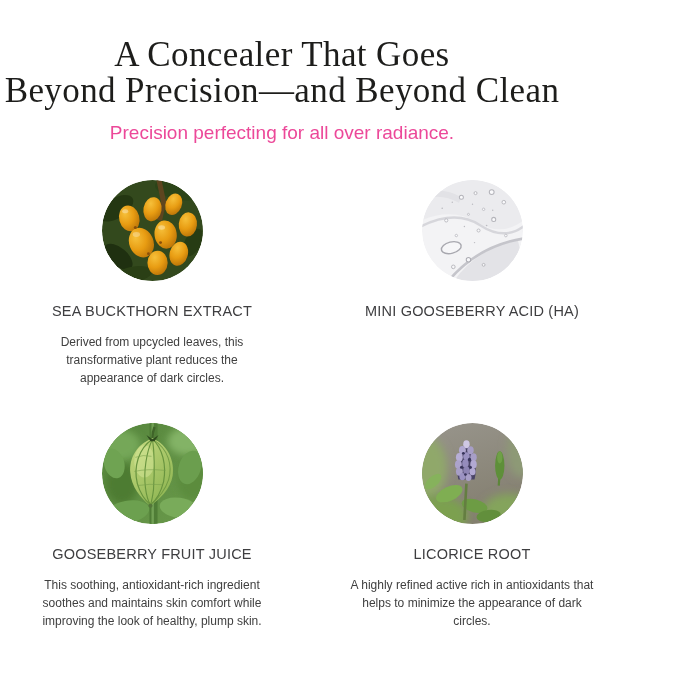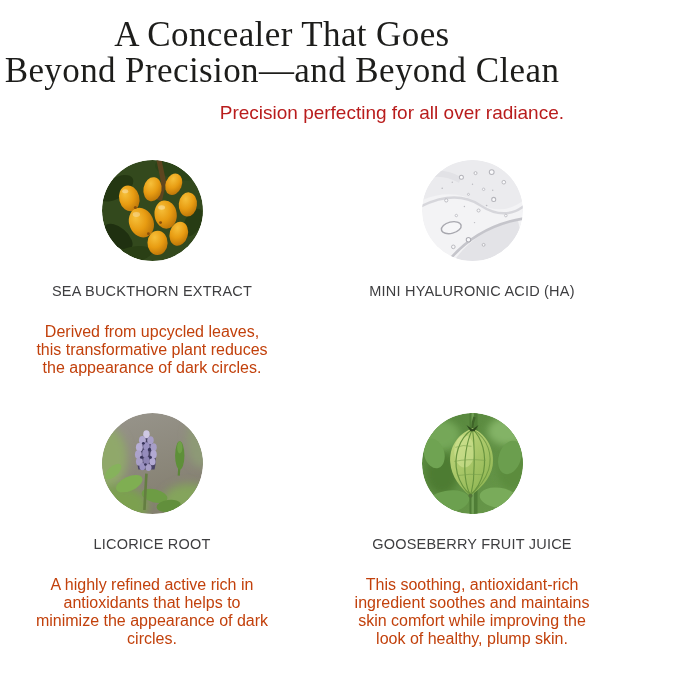--- a/index.html
+++ b/index.html
@@ -3,36 +3,36 @@
 <meta charset="utf-8">
 <style>
   * { margin:0; padding:0; box-sizing:border-box; }
   html,body { background:#ffffff; }
   body {
     width:679px; height:679px;
     font-family:"Liberation Sans", sans-serif;
     color:#56565a;
     overflow:hidden;
   }
-  .page { width:564px; height:679px; padding-top:17px; }
+  .page { width:564px; height:679px; padding-top:37px; }
 
   .title {
     font-family:"Liberation Serif", serif;
     font-weight:400;
     font-size:35px;
     line-height:36px;
     letter-spacing:0.4px;
     color:#1d1d1b;
     text-align:center;
   }
   .subtitle {
     margin-top:13px;
-    text-align:right;
+    text-align:center;
     font-size:19px;
-    color:#b91c1c;
+    color:#ec4899;
   }
 
   .grid {
     margin:36px auto 0;
     width:624px;
     display:grid;
     grid-template-columns:1fr 1fr;
     column-gap:16px;
     row-gap:36px;
   }
@@ -50,24 +50,24 @@
   }
   .photo svg { display:block; width:101px; height:101px; }
   .ing-name {
     margin-top:22px;
     font-size:14.5px;
     font-weight:400;
     letter-spacing:0.2px;
     color:#3e3e40;
   }
   .ing-desc {
-    margin-top:24px;
-    font-size:16px;
+    margin-top:14px;
+    font-size:12px;
     line-height:18px;
-    color:#c2410c;
+    color:#404040;
   }
   .card:nth-child(odd)  .ing-desc { max-width:234px; }
   .card:nth-child(even) .ing-desc { max-width:256px; }
 </style>
 </head>
 <body>
 
 <div class="page">
 
   <h1 class="title"><span>A Concealer That Goes</span><br><span>Beyond Precision—and Beyond Clean</span></h1>
@@ -151,21 +151,72 @@
             <circle cx="20" cy="28" r="0.8" fill="#bbbbc1"></circle>
             <circle cx="30" cy="22" r="0.7" fill="#bbbbc1"></circle>
             <circle cx="50" cy="24" r="0.7" fill="#bbbbc1"></circle>
             <circle cx="64" cy="45" r="0.8" fill="#bbbbc1"></circle>
             <circle cx="42" cy="46" r="0.7" fill="#bbbbc1"></circle>
             <circle cx="52" cy="62" r="0.7" fill="#bbbbc1"></circle>
             <circle cx="70" cy="30" r="0.7" fill="#bbbbc1"></circle>
           </g>
         </svg>
       </div>
-      <h2 class="ing-name">MINI HYALURONIC ACID (HA)</h2>
+      <h2 class="ing-name">MINI GOOSEBERRY ACID (HA)</h2>
+    </div>
+
+    <div class="card">
+      <div class="photo">
+        <svg viewBox="0 0 100 100">
+          <defs>
+            <clipPath id="gb-clip">
+                <circle cx="50" cy="50" r="50"></circle>
+              </clipPath>
+            <linearGradient id="gb-bg" x1="0" y1="0" x2="1" y2="1">
+              <stop offset="0%" stop-color="#55853c"></stop>
+              <stop offset="100%" stop-color="#6a9a4b"></stop>
+            </linearGradient>
+            <linearGradient id="gb-husk" x1="0" y1="0" x2="0.7" y2="1">
+              <stop offset="0%" stop-color="#c6da81"></stop>
+              <stop offset="100%" stop-color="#8fb653"></stop>
+            </linearGradient>
+            <filter id="gb-blur" x="-40%" y="-40%" width="180%" height="180%">
+              <feGaussianBlur stdDeviation="3.5"></feGaussianBlur>
+            </filter>
+          </defs>
+          <g clip-path="url(#gb-clip)">
+            <rect width="100" height="100" fill="url(#gb-bg)"></rect>
+            <ellipse cx="16" cy="22" rx="22" ry="16" fill="#74a758" filter="url(#gb-blur)"></ellipse>
+            <ellipse cx="85" cy="18" rx="20" ry="14" fill="#83b366" filter="url(#gb-blur)"></ellipse>
+            <ellipse cx="90" cy="55" rx="16" ry="22" fill="#5b8c3e" filter="url(#gb-blur)"></ellipse>
+            <ellipse cx="20" cy="60" rx="16" ry="20" fill="#4d7c33" filter="url(#gb-blur)"></ellipse>
+            <ellipse cx="25" cy="88" rx="22" ry="11" fill="#6ca04f" transform="rotate(-10 25 88)"></ellipse>
+            <ellipse cx="76" cy="84" rx="19" ry="10" fill="#79ab5a" transform="rotate(8 76 84)"></ellipse>
+            <ellipse cx="87" cy="44" rx="11" ry="17" fill="#6b9e4e" transform="rotate(18 87 44)"></ellipse>
+            <ellipse cx="12" cy="40" rx="10" ry="15" fill="#6fa352" transform="rotate(-16 12 40)"></ellipse>
+            <rect x="47" y="-2" width="8" height="104" rx="3" fill="#4f7d36"></rect>
+            <rect x="49" y="-2" width="2.4" height="104" fill="#71a054"></rect>
+            <path d="M52 4 Q50 9 50 15" stroke="#3f6429" stroke-width="2.4" fill="none"></path>
+            <path d="M50 15 C34 21 27 35 28 49 C29 63 38 74 48 82 C56 76 68 66 70 52 C72 38 66 22 50 15 Z" fill="url(#gb-husk)"></path>
+            <ellipse cx="42" cy="38" rx="10" ry="16" fill="#dcea9f" opacity="0.45"></ellipse>
+            <path d="M50 16 C36 25 31 44 35 60 C38 70 43 77 48 81" stroke="#68943f" stroke-width="1.2" fill="none"></path>
+            <path d="M50 16 C44 28 41 48 43 64 C44 72 46 78 48 81" stroke="#68943f" stroke-width="1.1" fill="none"></path>
+            <path d="M50 16 C52 30 52 50 51 66 C50 74 49 78 48 81" stroke="#68943f" stroke-width="1.1" fill="none"></path>
+            <path d="M50 16 C60 25 64 42 61 58 C58 70 53 77 48 81" stroke="#68943f" stroke-width="1.2" fill="none"></path>
+            <path d="M50 16 C66 26 70 42 66 56 C62 68 54 76 48 81" stroke="#68943f" stroke-width="1" fill="none" opacity="0.8"></path>
+            <path d="M33 34 Q41 31 49 33" stroke="#76a04a" stroke-width="0.8" fill="none" opacity="0.7"></path>
+            <path d="M32 48 Q45 45 63 47" stroke="#76a04a" stroke-width="0.8" fill="none" opacity="0.7"></path>
+            <path d="M35 62 Q46 60 60 61" stroke="#76a04a" stroke-width="0.8" fill="none" opacity="0.7"></path>
+            <path d="M44 12 L50 16 L56 12 L52 18 L48 18 Z" fill="#2e4a1d"></path>
+            <circle cx="48" cy="82" r="2" fill="#54763a"></circle>
+          </g>
+        </svg>
+      </div>
+      <h2 class="ing-name">GOOSEBERRY FRUIT JUICE</h2>
+      <p class="ing-desc">This soothing, antioxidant-rich ingredient soothes and maintains skin comfort while improving the look of healthy, plump skin.</p>
     </div>
 
     <div class="card">
       <div class="photo">
         <svg viewBox="0 0 100 100">
           <defs>
             <clipPath id="lr-clip">
                 <circle cx="50" cy="50" r="50"></circle>
               </clipPath>
             <linearGradient id="lr-bg" x1="0" y1="0" x2="0.3" y2="1">
@@ -210,65 +261,14 @@
             <circle cx="39" cy="44" r="1.4" fill="#37335a"></circle>
             <circle cx="48" cy="44" r="1.4" fill="#37335a"></circle>
             <circle cx="43" cy="51" r="1.3" fill="#37335a"></circle>
           </g>
         </svg>
       </div>
       <h2 class="ing-name">LICORICE ROOT</h2>
       <p class="ing-desc">A highly refined active rich in antioxidants that helps to minimize the appearance of dark circles.</p>
     </div>
 
-    <div class="card">
-      <div class="photo">
-        <svg viewBox="0 0 100 100">
-          <defs>
-            <clipPath id="gb-clip">
-                <circle cx="50" cy="50" r="50"></circle>
-              </clipPath>
-            <linearGradient id="gb-bg" x1="0" y1="0" x2="1" y2="1">
-              <stop offset="0%" stop-color="#55853c"></stop>
-              <stop offset="100%" stop-color="#6a9a4b"></stop>
-            </linearGradient>
-            <linearGradient id="gb-husk" x1="0" y1="0" x2="0.7" y2="1">
-              <stop offset="0%" stop-color="#c6da81"></stop>
-              <stop offset="100%" stop-color="#8fb653"></stop>
-            </linearGradient>
-            <filter id="gb-blur" x="-40%" y="-40%" width="180%" height="180%">
-              <feGaussianBlur stdDeviation="3.5"></feGaussianBlur>
-            </filter>
-          </defs>
-          <g clip-path="url(#gb-clip)">
-            <rect width="100" height="100" fill="url(#gb-bg)"></rect>
-            <ellipse cx="16" cy="22" rx="22" ry="16" fill="#74a758" filter="url(#gb-blur)"></ellipse>
-            <ellipse cx="85" cy="18" rx="20" ry="14" fill="#83b366" filter="url(#gb-blur)"></ellipse>
-            <ellipse cx="90" cy="55" rx="16" ry="22" fill="#5b8c3e" filter="url(#gb-blur)"></ellipse>
-            <ellipse cx="20" cy="60" rx="16" ry="20" fill="#4d7c33" filter="url(#gb-blur)"></ellipse>
-            <ellipse cx="25" cy="88" rx="22" ry="11" fill="#6ca04f" transform="rotate(-10 25 88)"></ellipse>
-            <ellipse cx="76" cy="84" rx="19" ry="10" fill="#79ab5a" transform="rotate(8 76 84)"></ellipse>
-            <ellipse cx="87" cy="44" rx="11" ry="17" fill="#6b9e4e" transform="rotate(18 87 44)"></ellipse>
-            <ellipse cx="12" cy="40" rx="10" ry="15" fill="#6fa352" transform="rotate(-16 12 40)"></ellipse>
-            <rect x="47" y="-2" width="8" height="104" rx="3" fill="#4f7d36"></rect>
-            <rect x="49" y="-2" width="2.4" height="104" fill="#71a054"></rect>
-            <path d="M52 4 Q50 9 50 15" stroke="#3f6429" stroke-width="2.4" fill="none"></path>
-            <path d="M50 15 C34 21 27 35 28 49 C29 63 38 74 48 82 C56 76 68 66 70 52 C72 38 66 22 50 15 Z" fill="url(#gb-husk)"></path>
-            <ellipse cx="42" cy="38" rx="10" ry="16" fill="#dcea9f" opacity="0.45"></ellipse>
-            <path d="M50 16 C36 25 31 44 35 60 C38 70 43 77 48 81" stroke="#68943f" stroke-width="1.2" fill="none"></path>
-            <path d="M50 16 C44 28 41 48 43 64 C44 72 46 78 48 81" stroke="#68943f" stroke-width="1.1" fill="none"></path>
-            <path d="M50 16 C52 30 52 50 51 66 C50 74 49 78 48 81" stroke="#68943f" stroke-width="1.1" fill="none"></path>
-            <path d="M50 16 C60 25 64 42 61 58 C58 70 53 77 48 81" stroke="#68943f" stroke-width="1.2" fill="none"></path>
-            <path d="M50 16 C66 26 70 42 66 56 C62 68 54 76 48 81" stroke="#68943f" stroke-width="1" fill="none" opacity="0.8"></path>
-            <path d="M33 34 Q41 31 49 33" stroke="#76a04a" stroke-width="0.8" fill="none" opacity="0.7"></path>
-            <path d="M32 48 Q45 45 63 47" stroke="#76a04a" stroke-width="0.8" fill="none" opacity="0.7"></path>
-            <path d="M35 62 Q46 60 60 61" stroke="#76a04a" stroke-width="0.8" fill="none" opacity="0.7"></path>
-            <path d="M44 12 L50 16 L56 12 L52 18 L48 18 Z" fill="#2e4a1d"></path>
-            <circle cx="48" cy="82" r="2" fill="#54763a"></circle>
-          </g>
-        </svg>
-      </div>
-      <h2 class="ing-name">GOOSEBERRY FRUIT JUICE</h2>
-      <p class="ing-desc">This soothing, antioxidant-rich ingredient soothes and maintains skin comfort while improving the look of healthy, plump skin.</p>
-    </div>
-
   </div>
 </div>
 
 </body></html>

